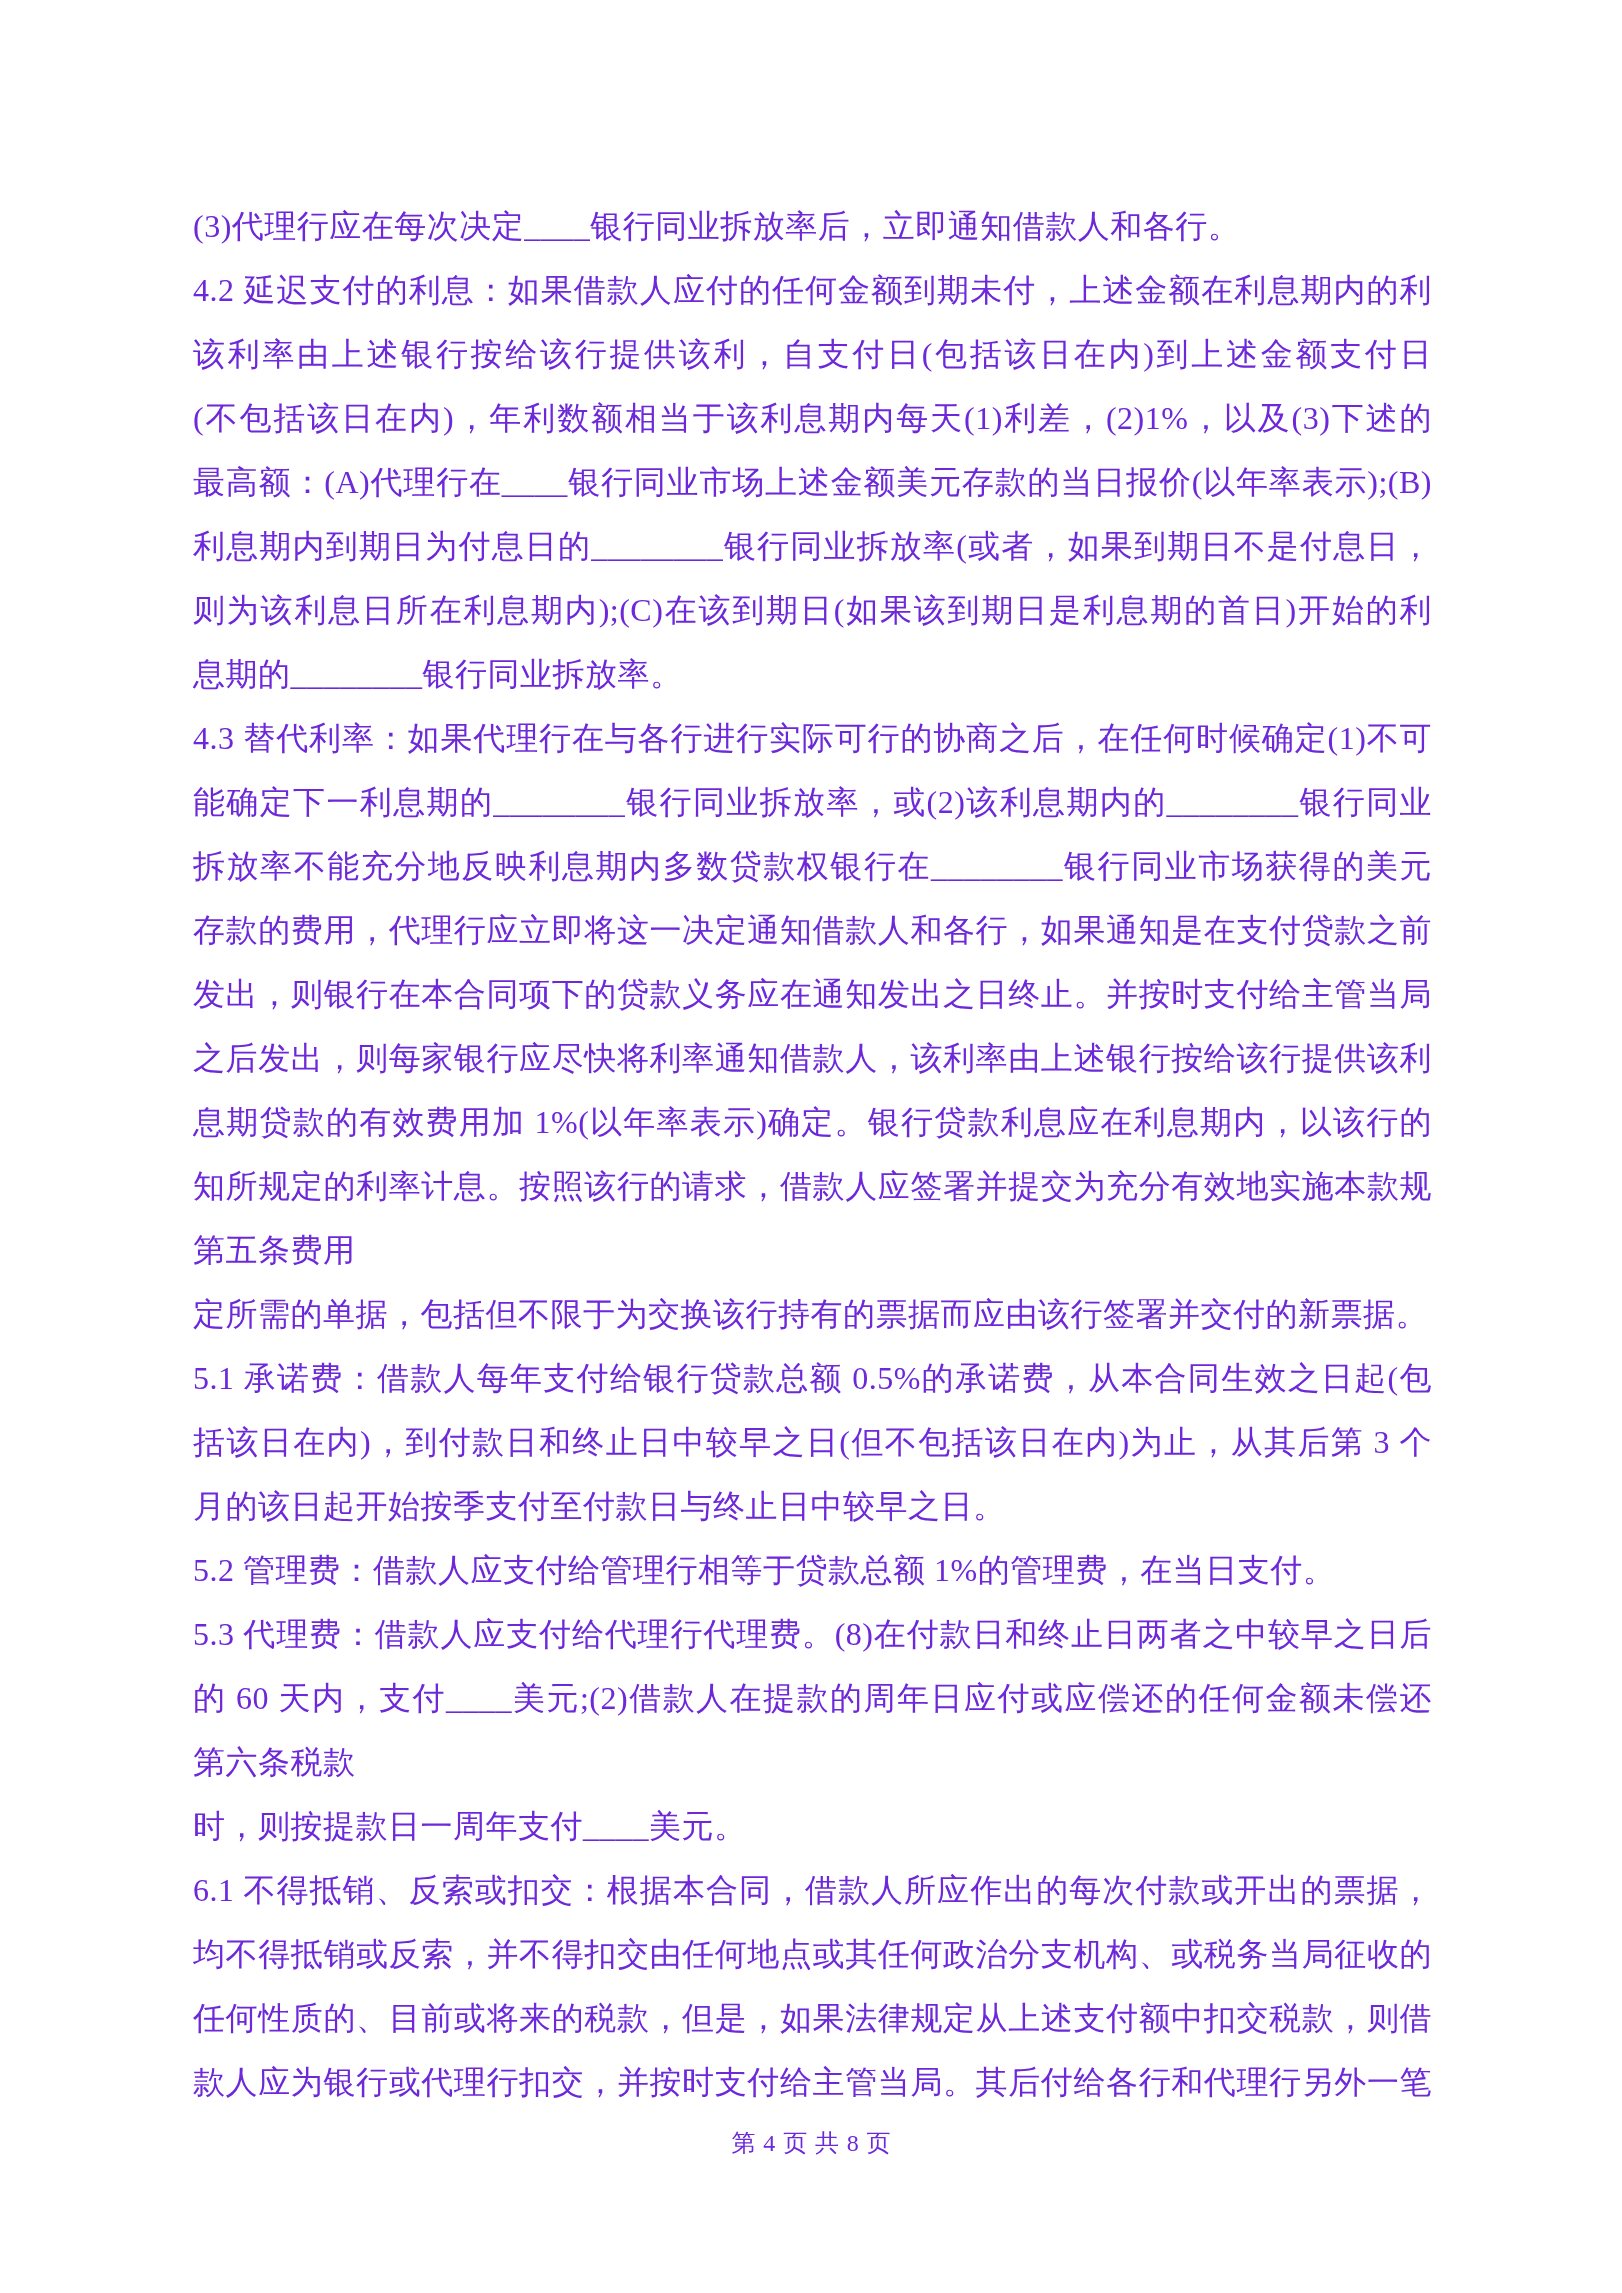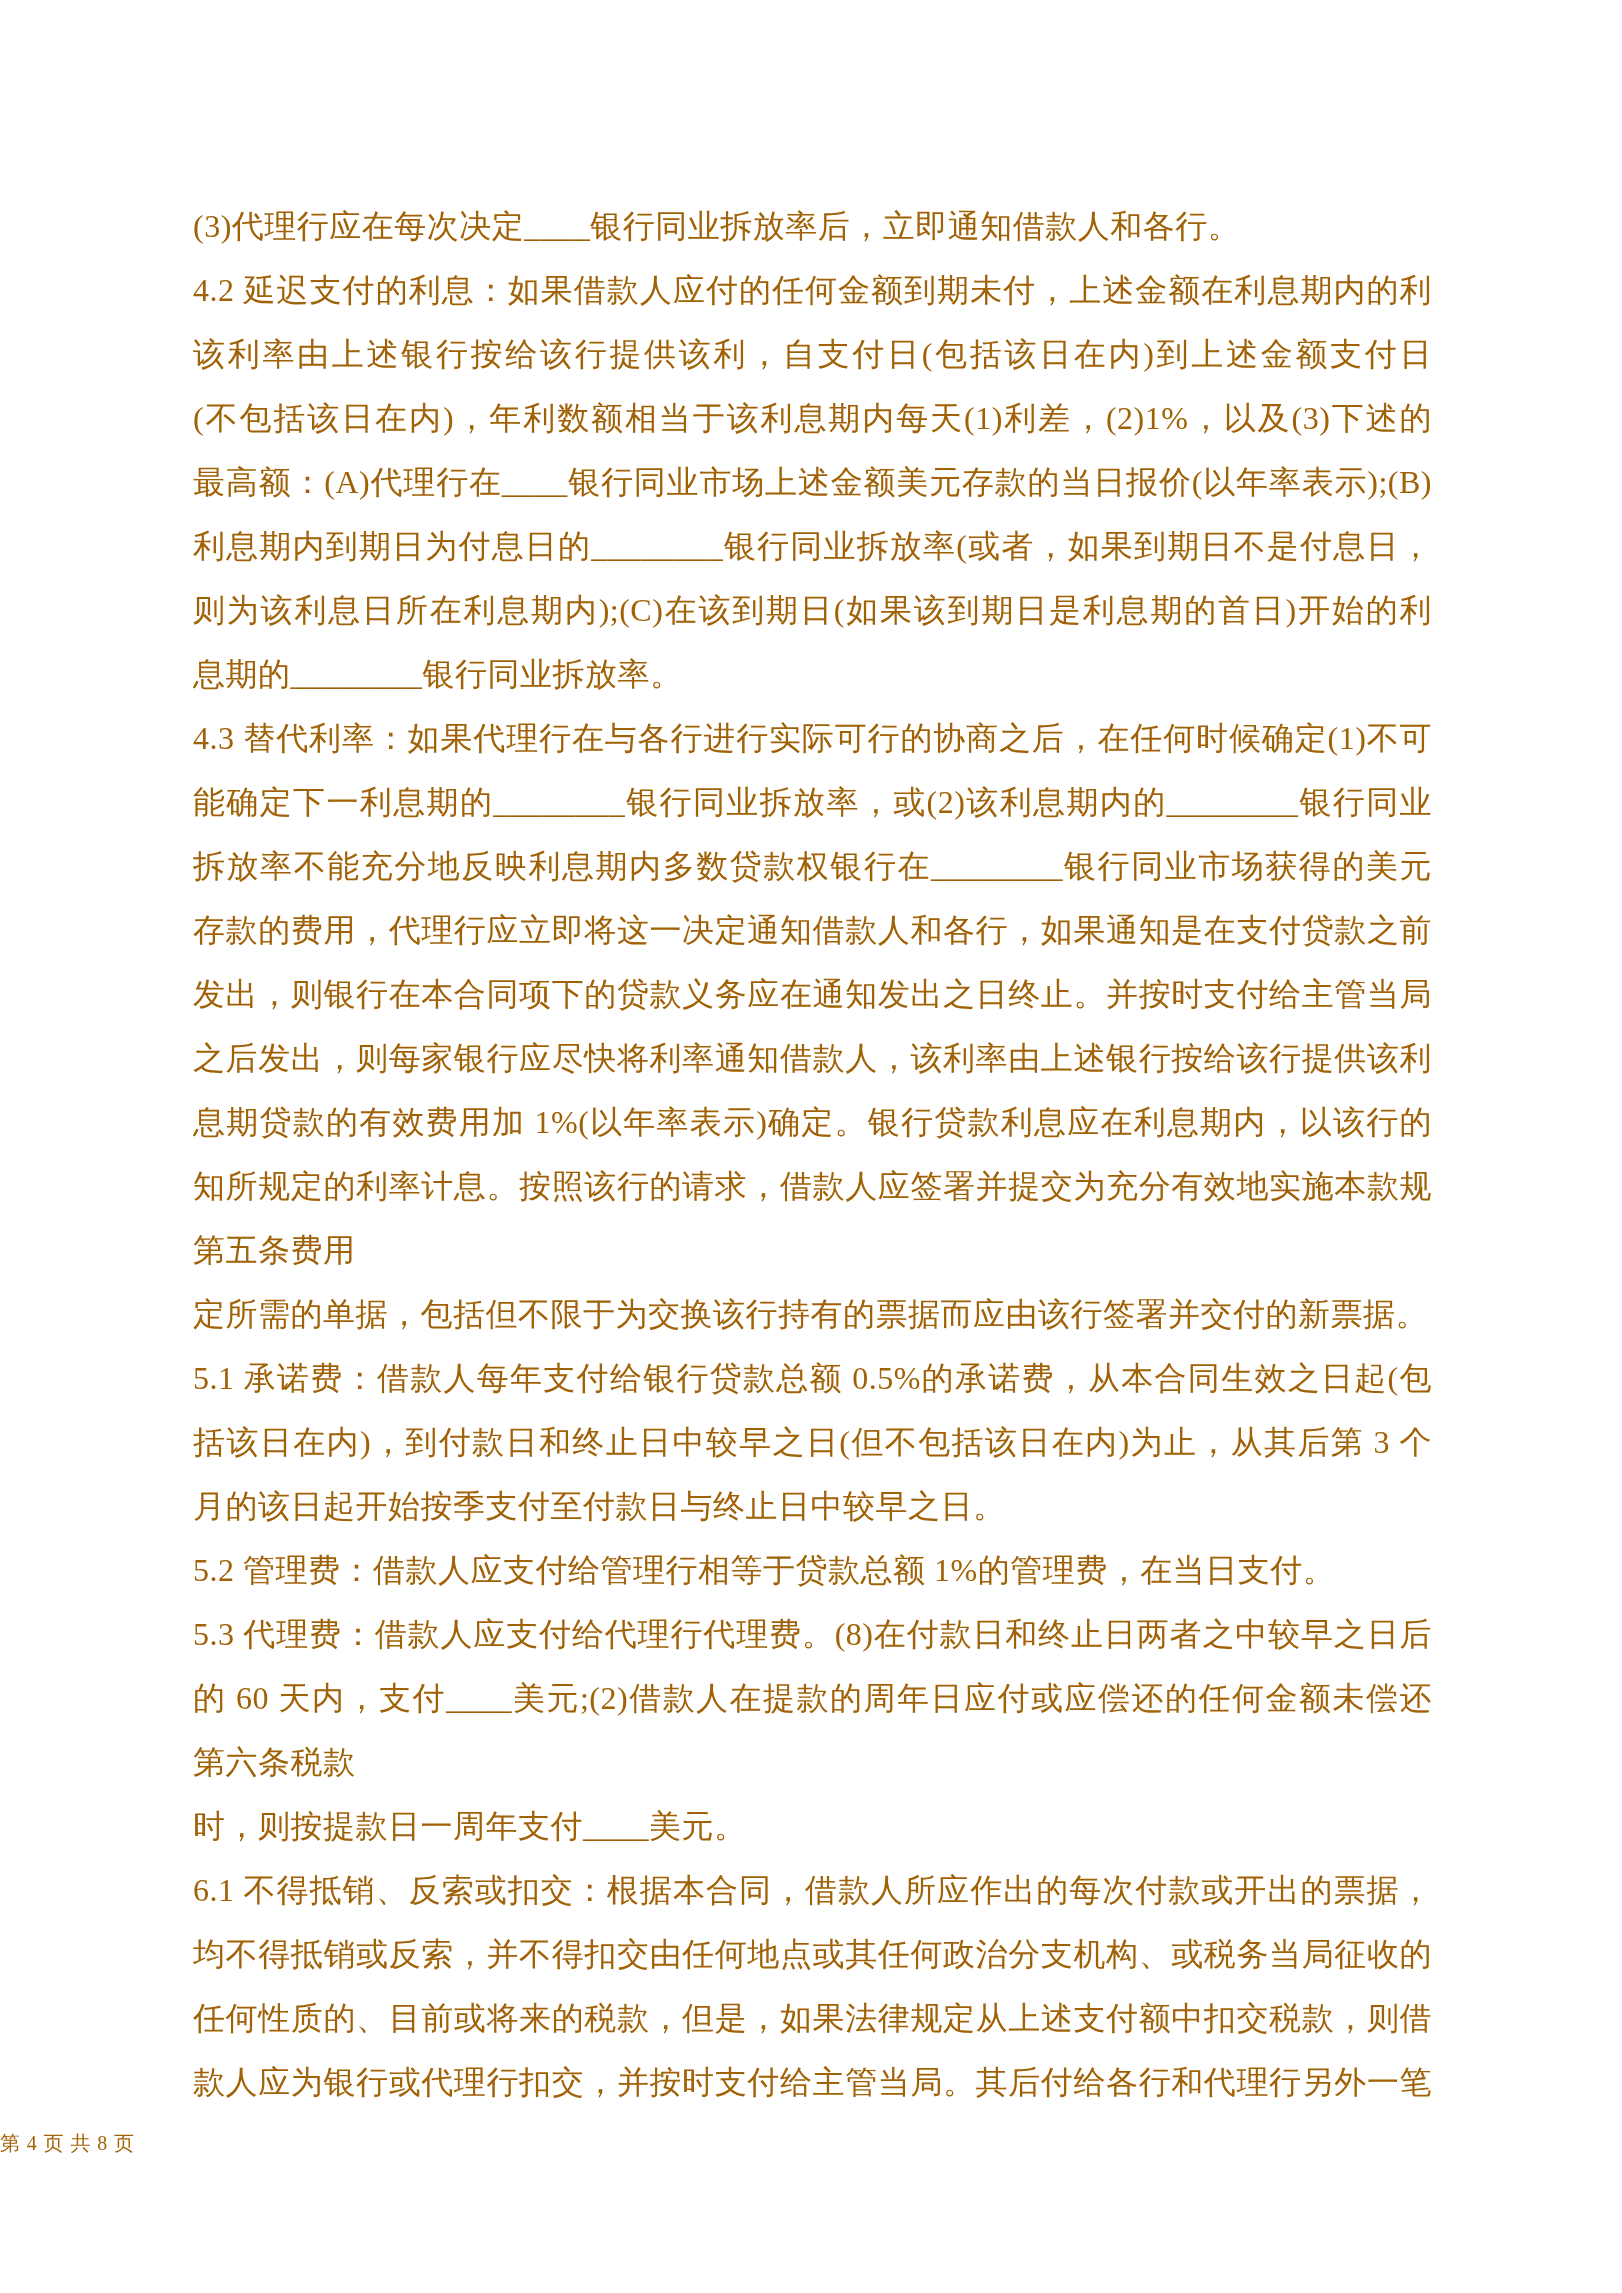--- a/index.html
+++ b/index.html
@@ -5,21 +5,21 @@
   html, body {
     margin: 0;
     padding: 0;
     background: #ffffff;
   }
   .page {
     position: relative;
     width: 1495px;
     height: 2294px;
     background: #ffffff;
-    color: #a16207;
+    color: #6d28d9;
     font-family: "Liberation Serif", "DejaVu Serif", serif;
     overflow: hidden;
     text-decoration: underline;
   }
   .content {
     position: absolute;
     left: 193px;
     top: 194px;
     width: 1239px;
   }
@@ -38,22 +38,22 @@
     text-align-last: justify;
     text-justify: inter-ideograph;
   }
   .footer {
     position: absolute;
     left: 0;
     top: 2111px;
     width: 1623px;
     height: 64px;
     line-height: 64px;
-    font-size: 20px;
-    text-align: left;
+    font-size: 24px;
+    text-align: center;
     letter-spacing: 0.9px;
   }
 </style>
 </head>
 <body>
 
 <div class="page">
   <div class="content">
     <div class="line">(3)代理行应在每次决定____银行同业拆放率后，立即通知借款人和各行。</div>
     <div class="line j">4.2 延迟支付的利息：如果借款人应付的任何金额到期未付，上述金额在利息期内的利</div>

